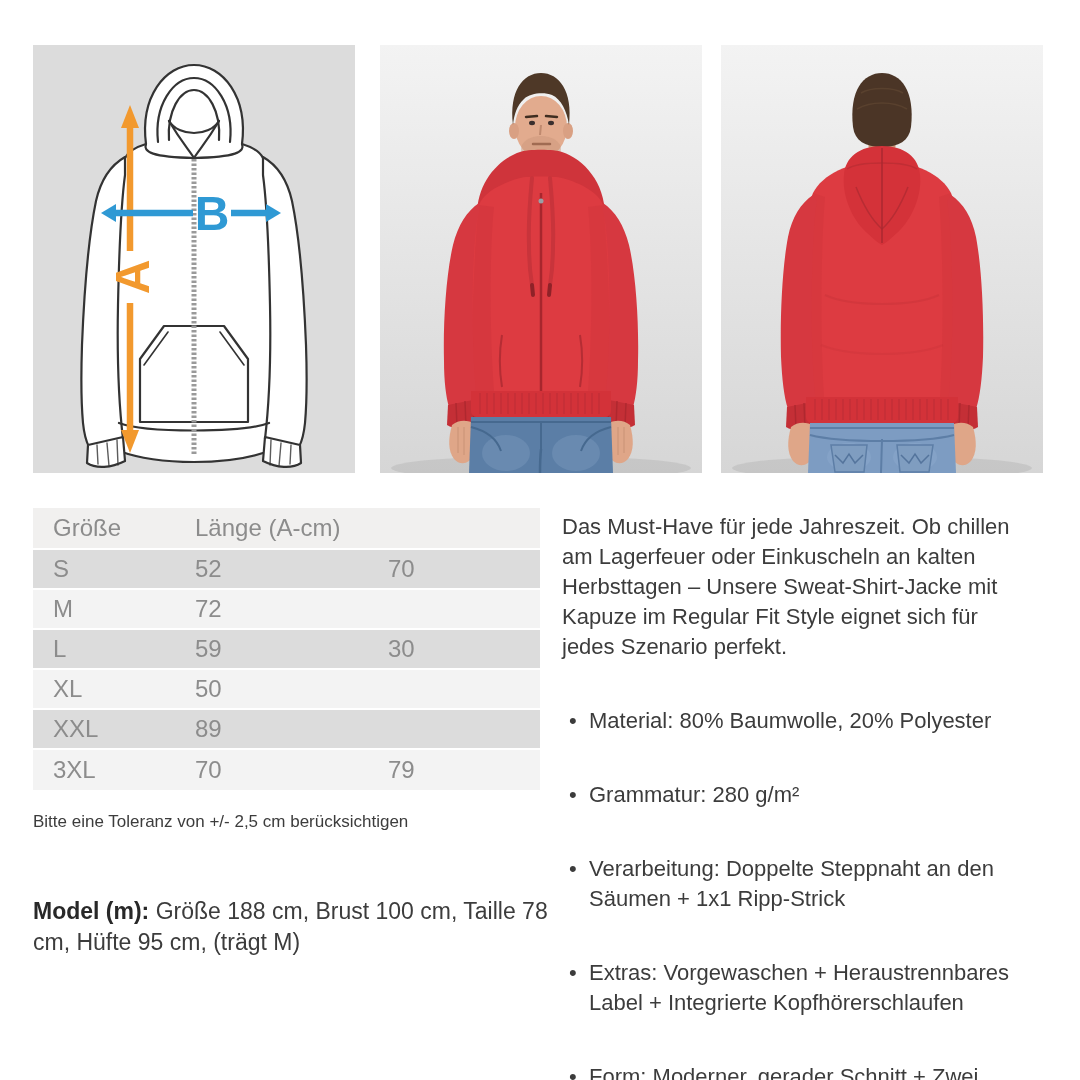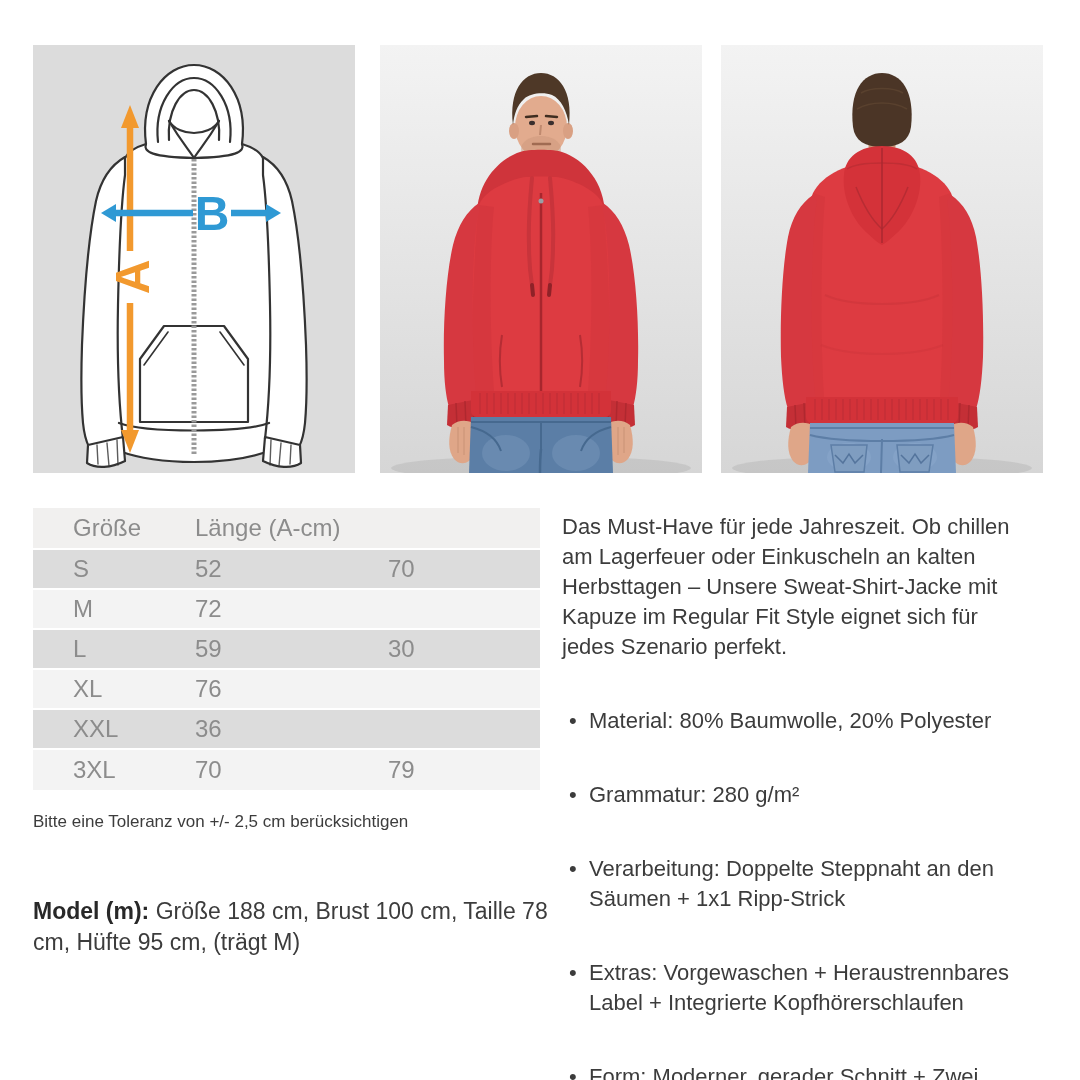--- a/index.html
+++ b/index.html
@@ -13,21 +13,21 @@
   #front-panel{left:380px;}
   #back-panel{left:721px;}
 
   
   .size-table{position:absolute;left:33px;top:508px;width:507px;font-size:24px;color:#8c8c8c;}
   .t-row{display:flex;align-items:center;height:38px;border-bottom:2px solid #ffffff;}
   .t-row.header{height:40px;background:#f1f0ef;}
   .t-row.dark{background:#dcdcdc;}
   .t-row.light{background:#f3f3f3;}
   .t-row:last-child{border-bottom:none;height:40px;}
-  .c1{width:162px;padding-left:40px;box-sizing:border-box;}
+  .c1{width:162px;padding-left:20px;box-sizing:border-box;}
   .c2{width:193px;}
   .c3{width:152px;}
 
   .tolerance{position:absolute;left:33px;top:812px;width:600px;font-size:17px;white-space:nowrap;}
   .model-info{position:absolute;left:33px;top:896px;width:515px;font-size:23px;line-height:31px;}
   .model-info b{color:#282828;}
 
   .description{position:absolute;left:562px;top:512px;width:468px;font-size:22px;line-height:30px;}
   .description ul{list-style:none;margin:24px 0 0 0;padding:0;}
   .description li{position:relative;padding-left:27px;white-space:pre-wrap;margin-top:44px;}
@@ -259,25 +259,25 @@
     <div class="c1">M</div>
     <div class="c3">72</div>
   </div>
   <div class="t-row dark">
     <div class="c1">L</div>
     <div class="c2">59</div>
     <div class="c3">30</div>
   </div>
   <div class="t-row light">
     <div class="c1">XL</div>
-    <div class="c3">76</div>
+    <div class="c3">50</div>
   </div>
   <div class="t-row dark">
     <div class="c1">XXL</div>
-    <div class="c3">36</div>
+    <div class="c3">89</div>
   </div>
   <div class="t-row light">
     <div class="c1">3XL</div>
     <div class="c2">70</div>
     <div class="c3">79</div>
   </div>
 </div>
 
 <div class="tolerance">Bitte eine Toleranz von +/- 2,5 cm berücksichtigen</div>
 

